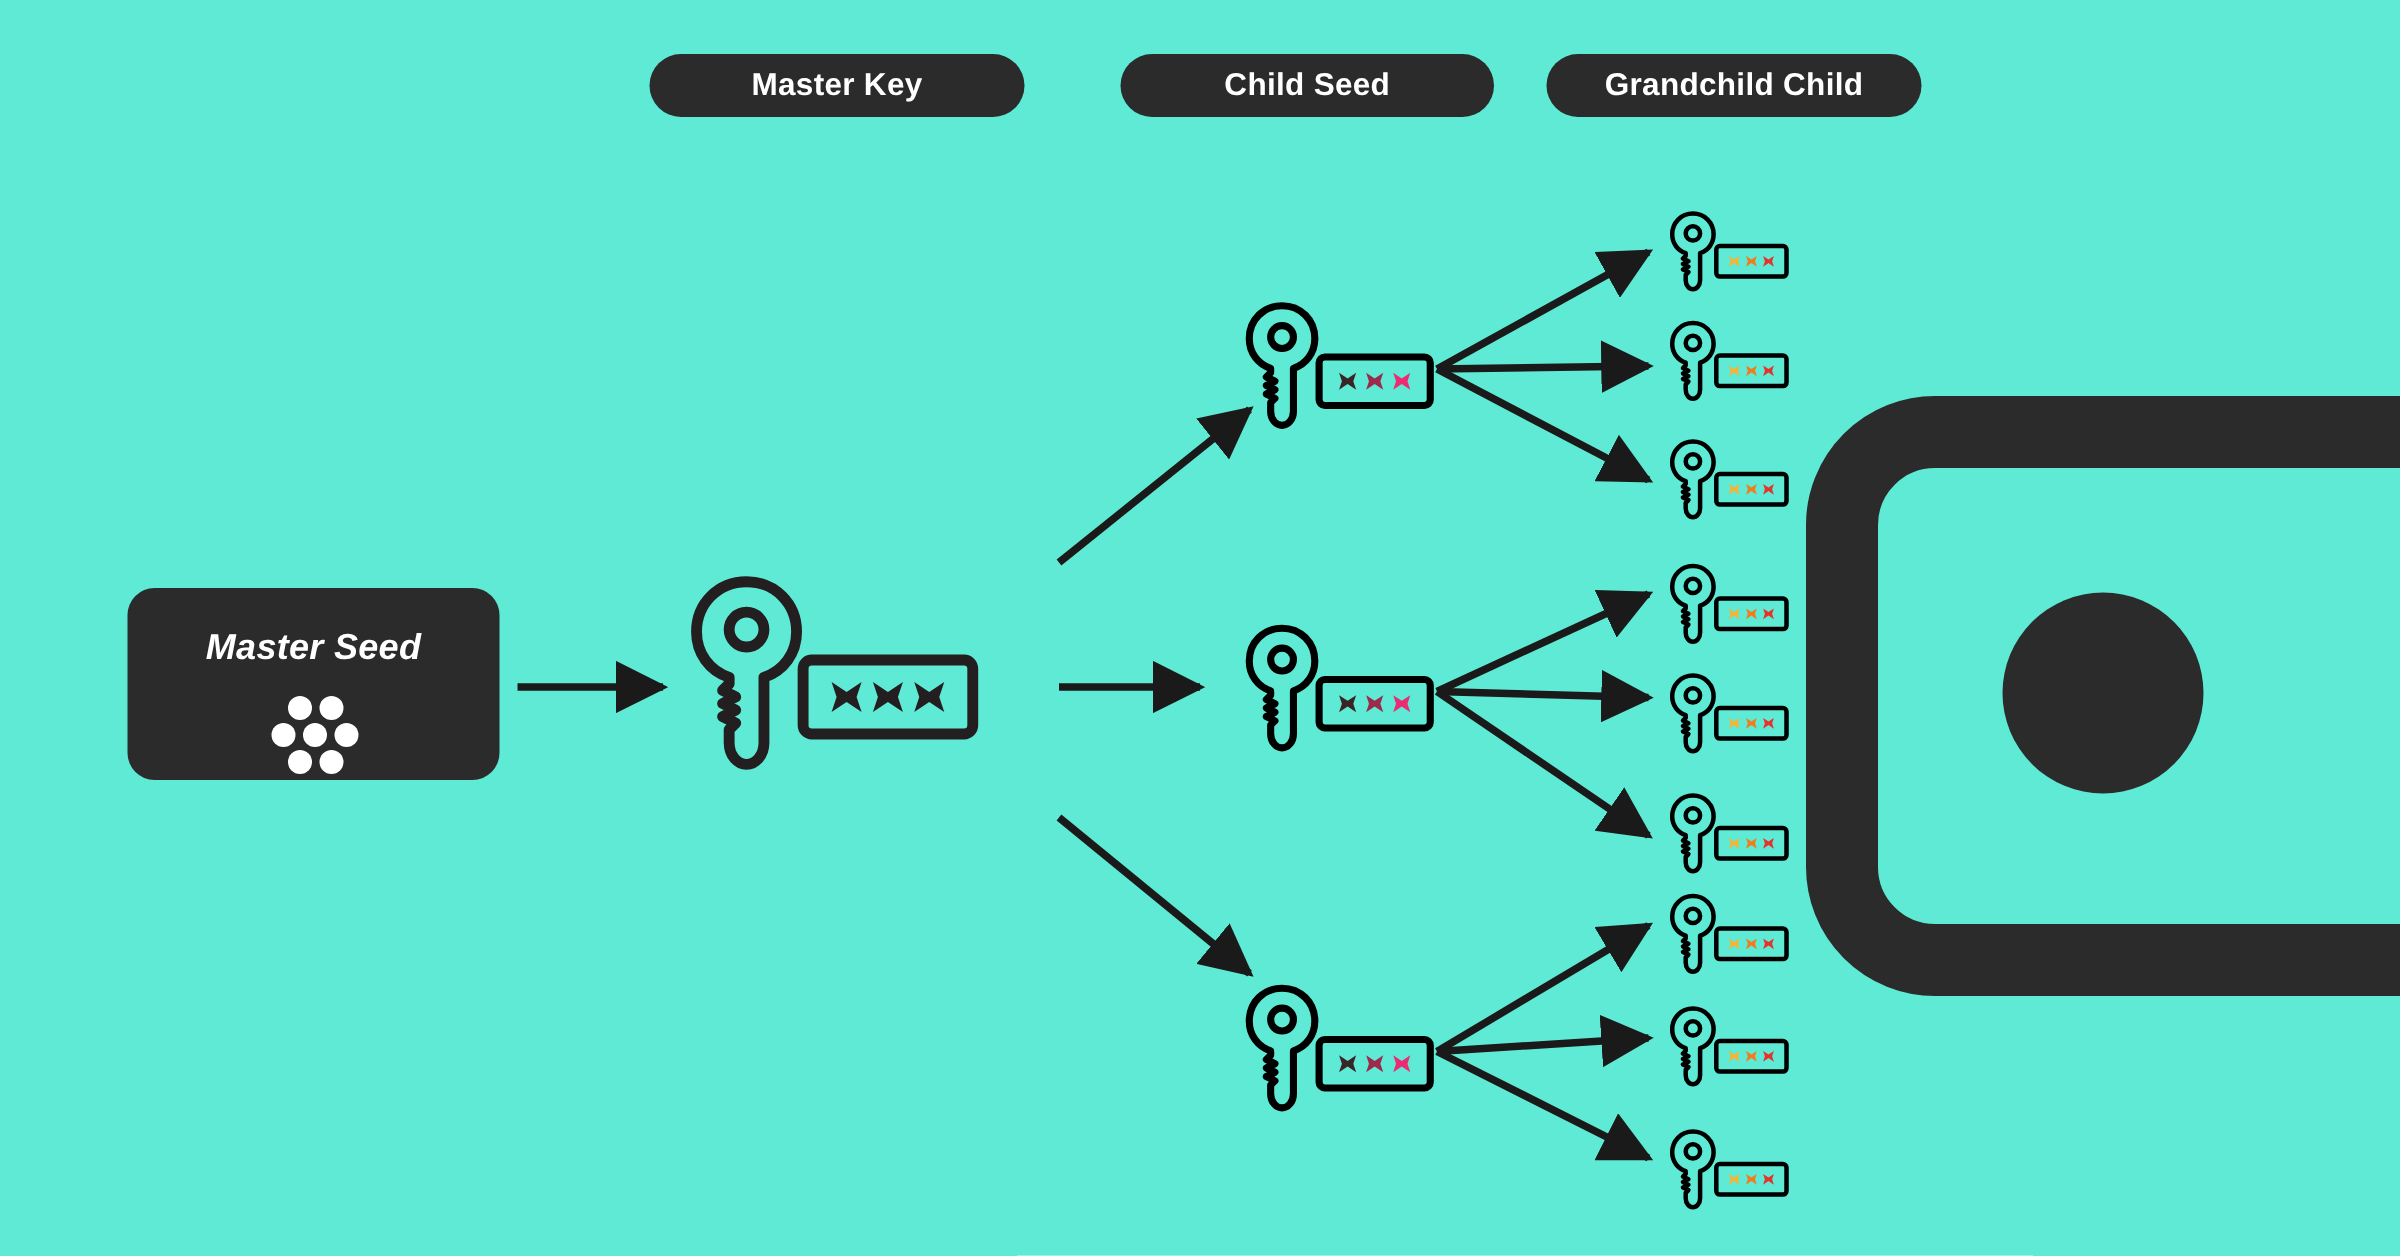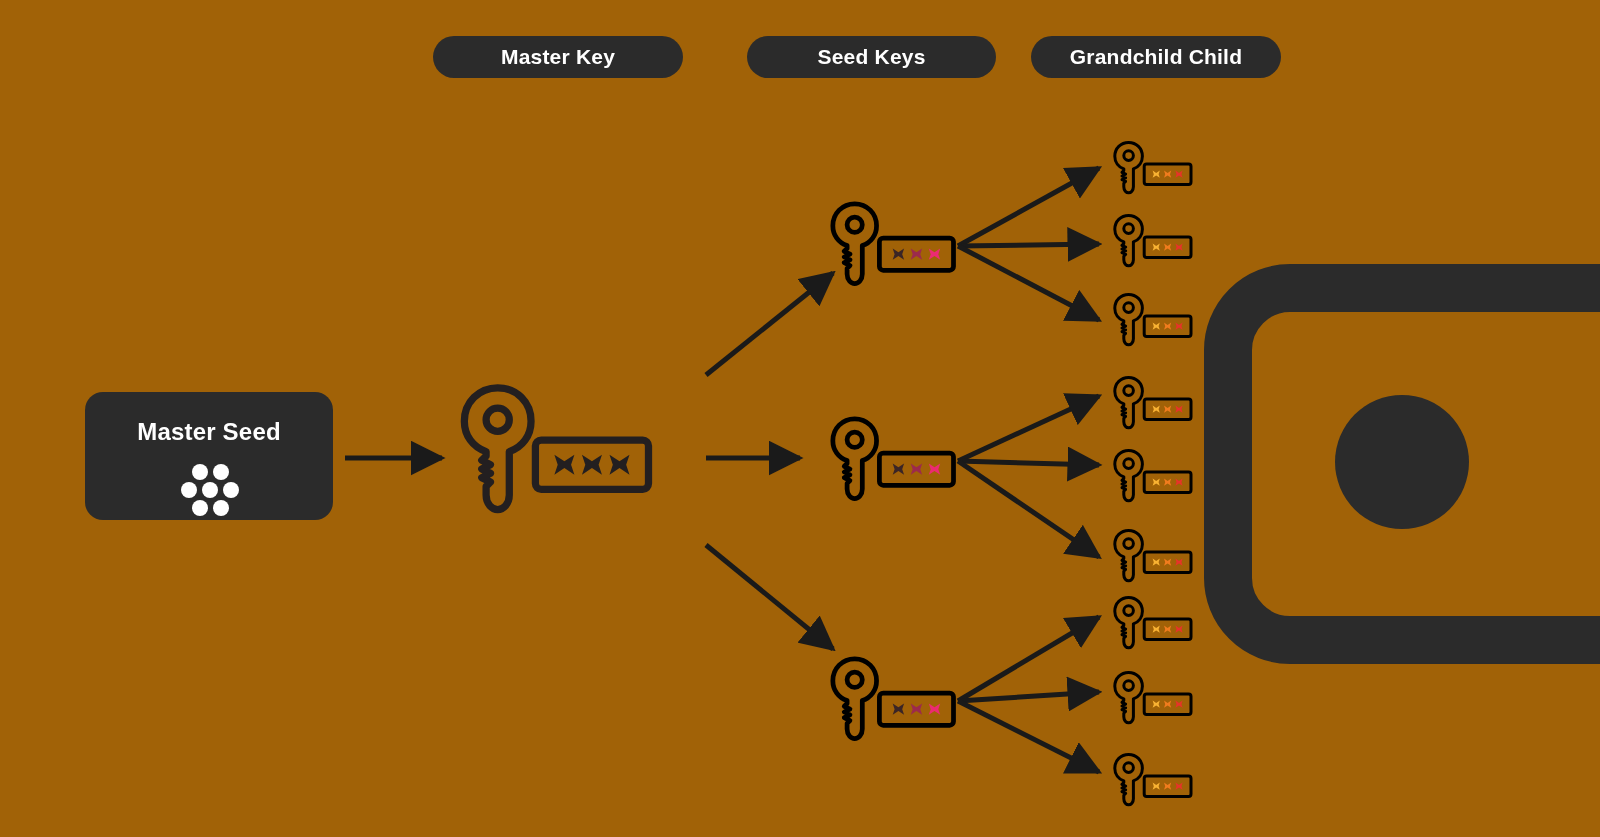--- a/index.html
+++ b/index.html
@@ -1,18 +1,18 @@
 <!DOCTYPE html>
 <html><head>
 <meta charset="utf-8">
 <style>
   html,body{margin:0;padding:0;background:#ffffff;}
   body{width:1600px;height:837px;overflow:hidden;
        font-family:"Liberation Sans", sans-serif;}
-  #stage{position:relative;width:1600px;height:837px;background:#a16207;}
+  #stage{position:relative;width:1600px;height:837px;background:#5eead4;}
 
   
   .pill{
     position:absolute;
     background:#2b2b2b;
     color:#ffffff;
     border-radius:40px;
     display:flex;align-items:center;justify-content:center;
     font-size:21px;font-weight:700;letter-spacing:.2px;
     height:42px;
@@ -22,21 +22,21 @@
   
   .seed-card{
     position:absolute;
     background:#2b2b2b;
     border-radius:18px;
     display:flex;flex-direction:column;align-items:center;
     justify-content:flex-start;
   }
   .seed-title{
     color:#ffffff;font-size:24px;font-weight:700;
-    margin-top:26px;letter-spacing:.2px;
+    margin-top:26px;letter-spacing:.2px;font-style:italic;
   }
   .seed-dots{position:relative;width:66px;height:52px;margin-top:18px;}
   .seed-dots i{
     position:absolute;width:16px;height:16px;border-radius:50%;
     background:#ffffff;display:block;
   }
 
   
   #art{position:absolute;left:0;top:0;width:1600px;height:837px;}
 </style>
@@ -198,21 +198,21 @@
       <line x1="958" y1="461" x2="1099" y2="465"></line>
       <line x1="958" y1="461" x2="1099" y2="557"></line>
 
       <line x1="958" y1="701" x2="1099" y2="617"></line>
       <line x1="958" y1="701" x2="1099" y2="692"></line>
       <line x1="958" y1="701" x2="1099" y2="772"></line>
     </g>
   </svg>
 
   <div class="pill" style="left:433px;top:36px;width:250px;">Master Key</div>
-  <div class="pill" style="left:747px;top:36px;width:249px;">Seed Keys</div>
+  <div class="pill" style="left:747px;top:36px;width:249px;">Child Seed</div>
   <div class="pill" style="left:1031px;top:36px;width:250px;">Grandchild Child</div>
 
   <div class="seed-card" style="left:85px;top:392px;width:248px;height:128px;">
     <div class="seed-title">Master Seed</div>
     <div class="seed-dots">
       <i style="left:16px;top:0px;"></i>
       <i style="left:37px;top:0px;"></i>
       <i style="left:5px;top:18px;"></i>
       <i style="left:26px;top:18px;"></i>
       <i style="left:47px;top:18px;"></i>

